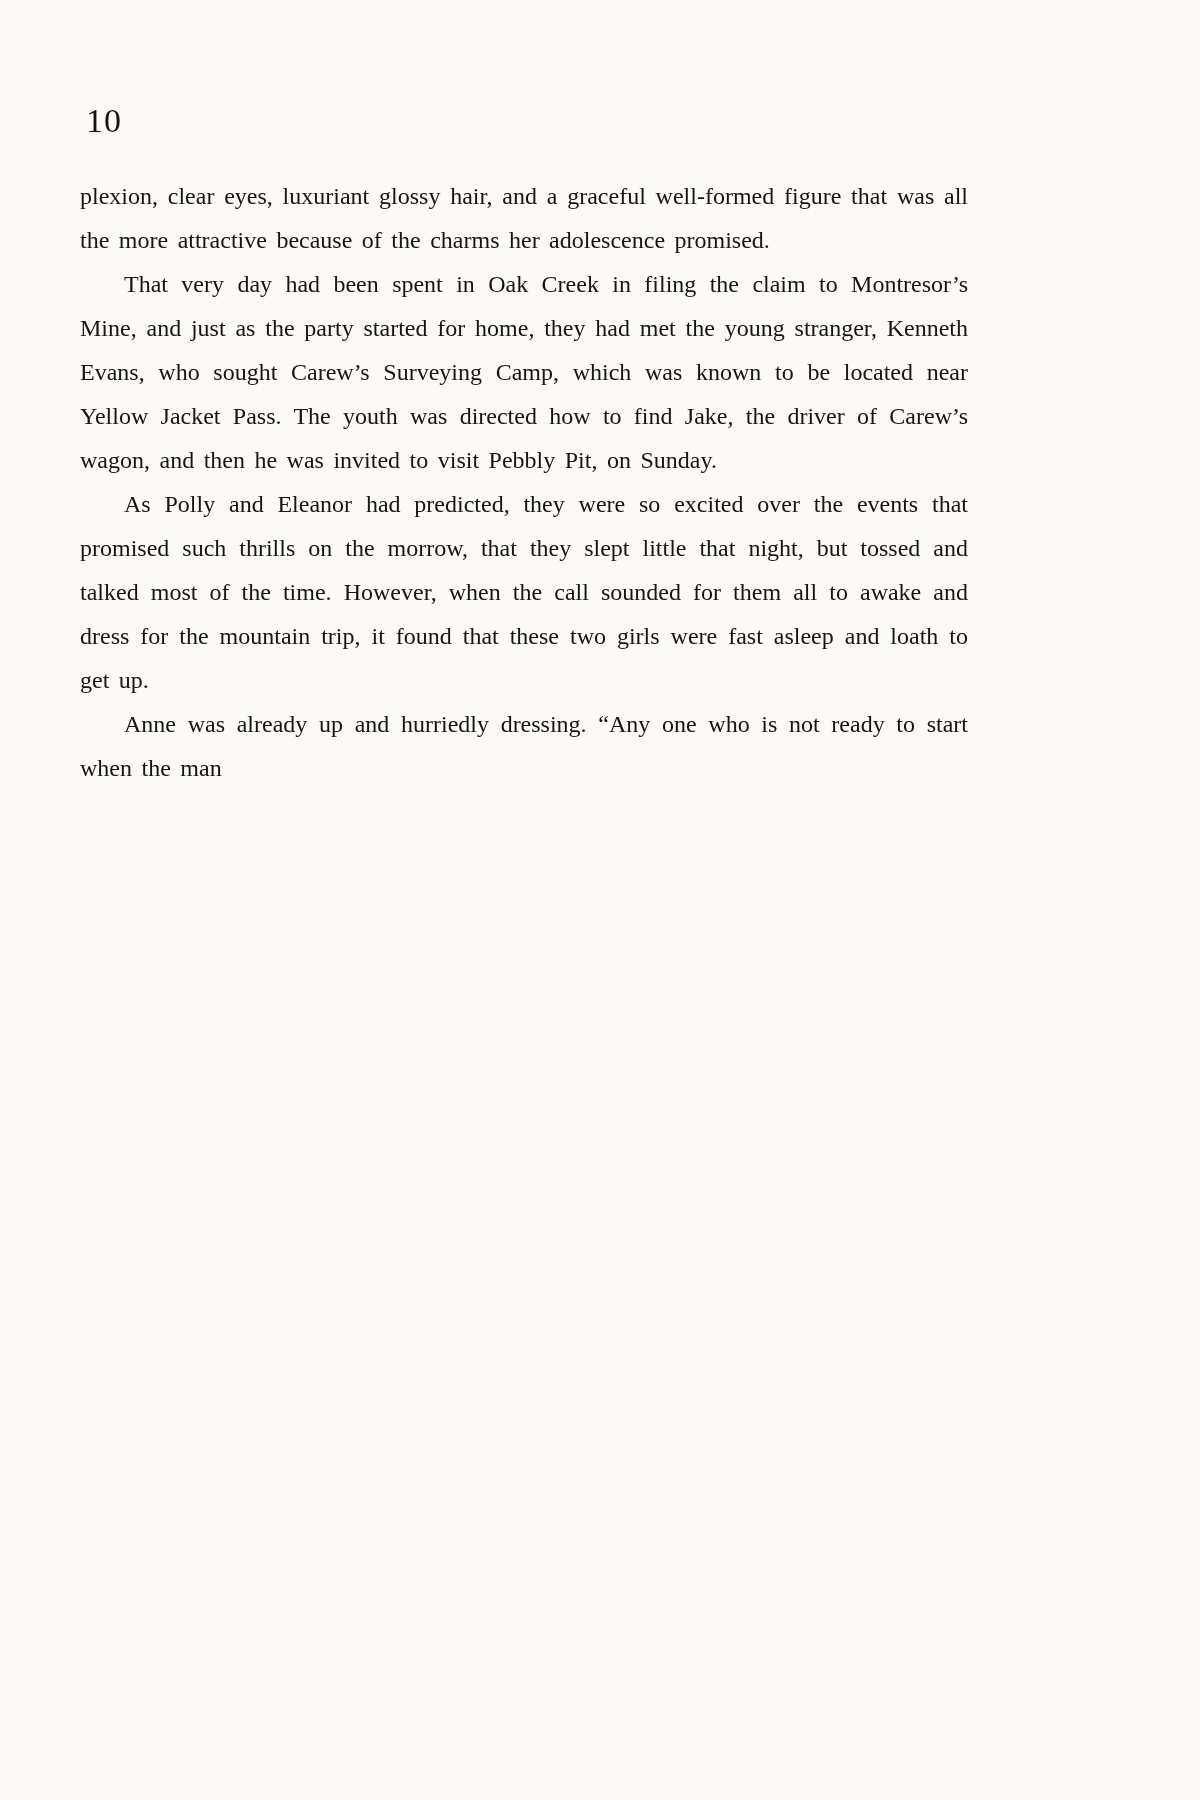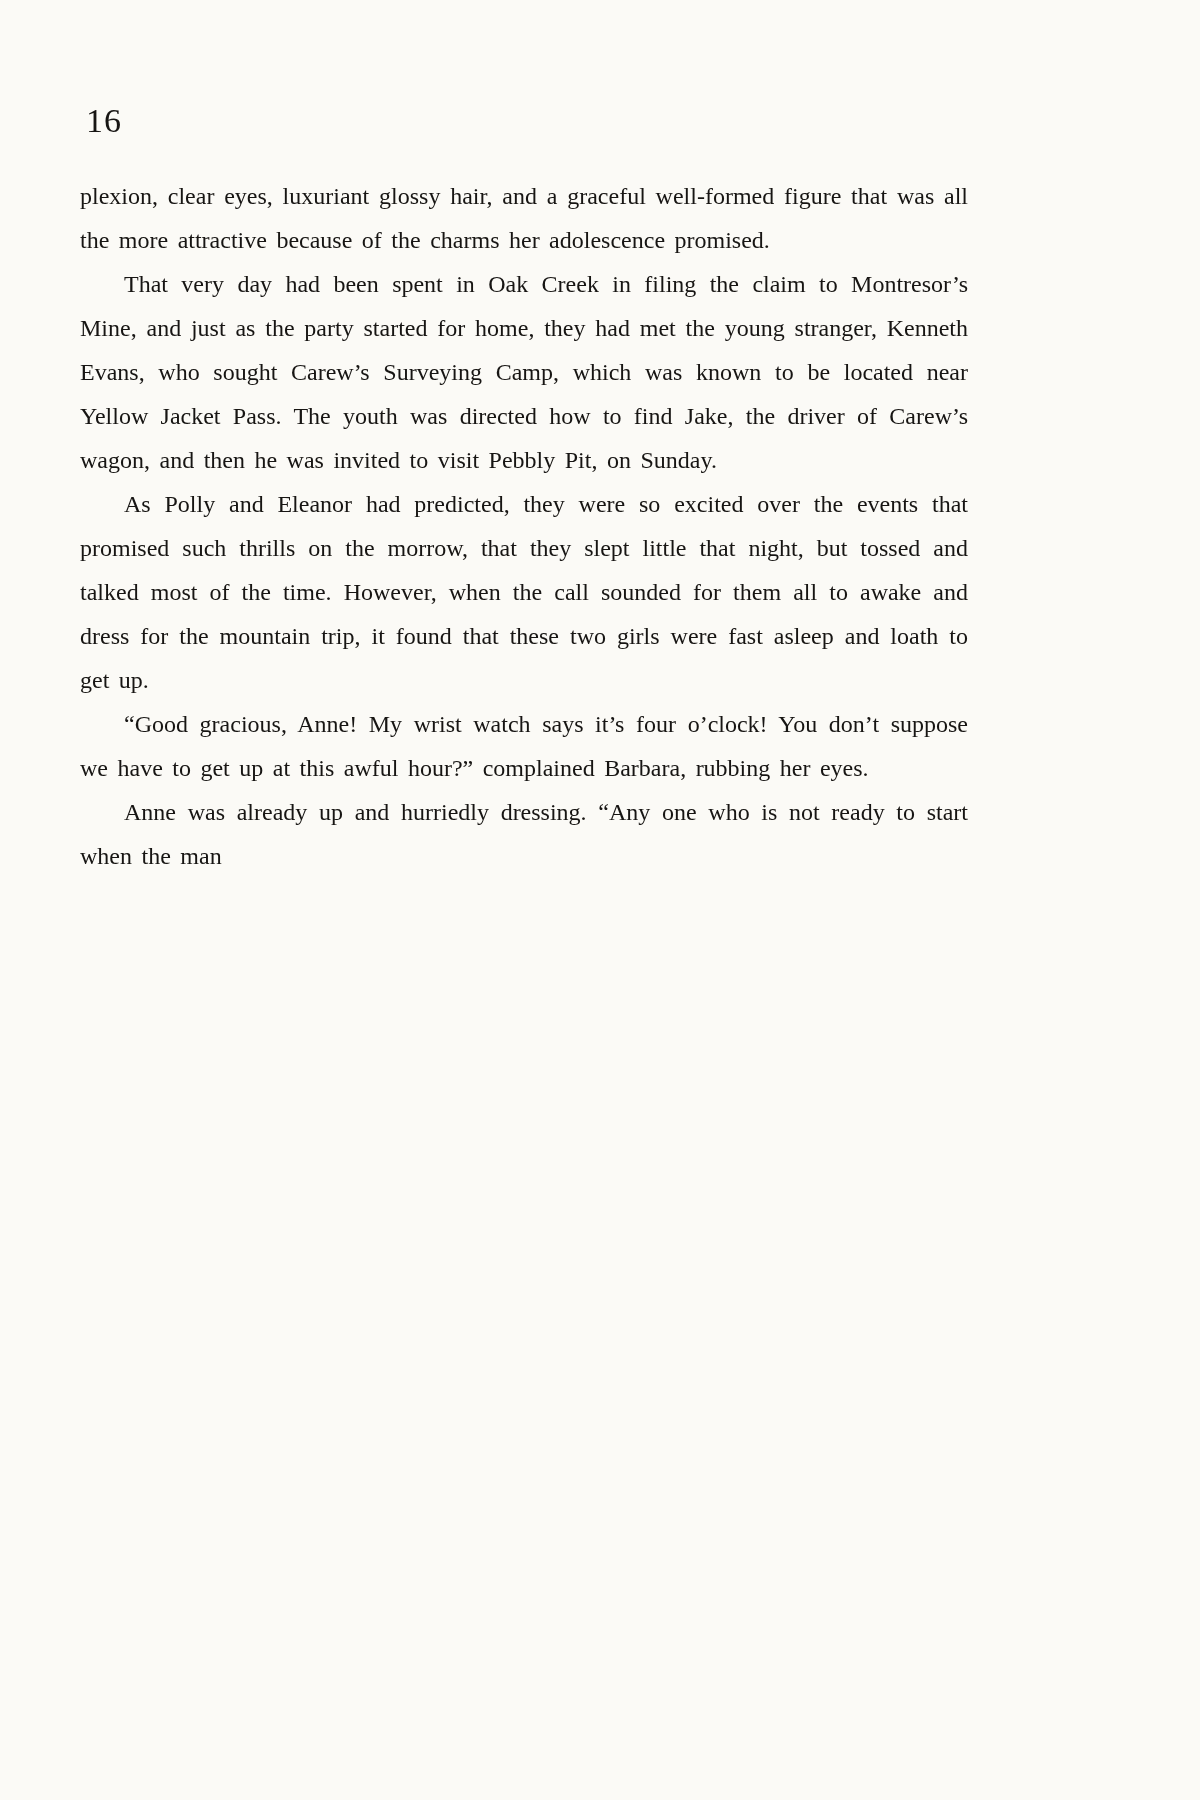--- a/index.html
+++ b/index.html
@@ -50,22 +50,21 @@
   }
   .para.indent {
     text-indent: 44px;
   }
 </style>
 </head>
 <body>
 
 <div class="book-page">
   <div class="page-header">
-    <span class="page-number">16</span>
+    <span class="page-number">10</span>
   </div>
   <div class="page-body">
     <p class="para">plexion, clear eyes, luxuriant glossy hair, and a graceful well-formed figure that was all the more attractive because of the charms her adolescence promised.</p>
     <p class="para indent">That very day had been spent in Oak Creek in filing the claim to Montresor’s Mine, and just as the party started for home, they had met the young stranger, Kenneth Evans, who sought Carew’s Surveying Camp, which was known to be located near Yellow Jacket Pass.  The youth was directed how to find Jake, the driver of Carew’s wagon, and then he was invited to visit Pebbly Pit, on Sunday.</p>
     <p class="para indent">As Polly and Eleanor had predicted, they were so excited over the events that promised such thrills on the morrow, that they slept little that night, but tossed and talked most of the time. However, when the call sounded for them all to awake and dress for the mountain trip, it found that these two girls were fast asleep and loath to get up.</p>
-    <p class="para indent">“Good gracious, Anne!  My wrist watch says it’s four o’clock!  You don’t suppose we have to get up at this awful hour?” complained Barbara, rubbing her eyes.</p>
     <p class="para indent">Anne was already up and hurriedly dressing. “Any one who is not ready to start when the man</p>
   </div>
 </div>
 
 </body></html>

